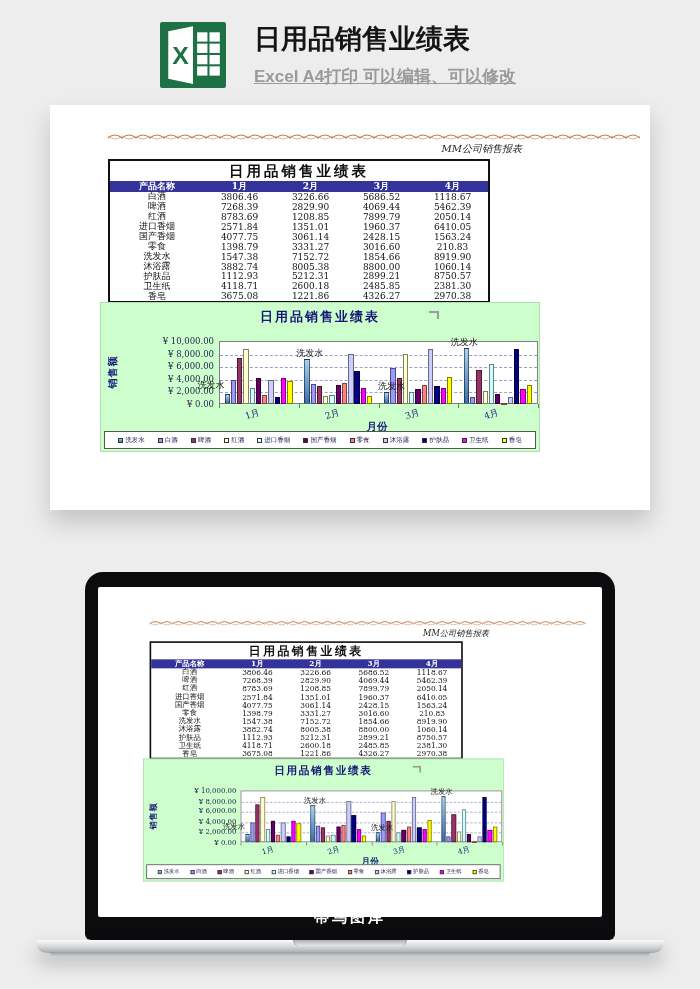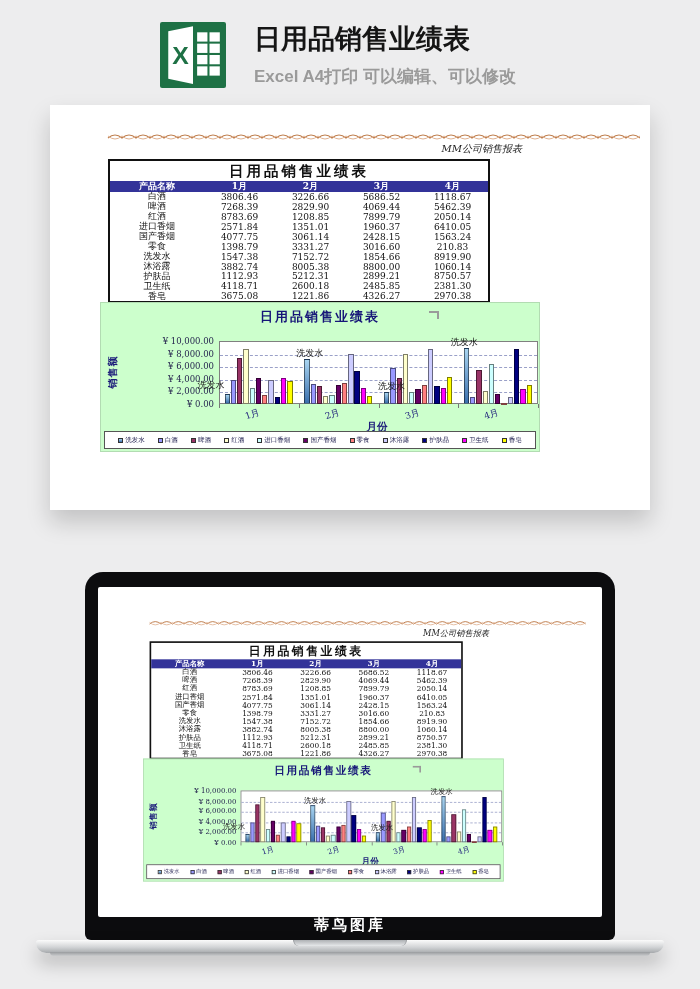--- a/index.html
+++ b/index.html
@@ -3,21 +3,21 @@
 <meta charset="utf-8">
 <style>
   html,body{margin:0;padding:0;}
   .page{position:relative;width:700px;height:989px;background:#ededee;overflow:hidden;
         font-family:"Liberation Sans",sans-serif;}
 
   
   .header{position:absolute;left:160px;top:22px;display:flex;gap:28px;}
   .xlicon{width:66px;height:66px;flex:none;}
   .htitle{font-size:27px;font-weight:bold;color:#151515;line-height:1.1;margin-top:3px;}
-  .hsub{font-size:17px;color:#9a9a9a;font-weight:600;margin-top:10px;}
+  .hsub{font-size:17px;color:#9a9a9a;font-weight:600;margin-top:10px;text-decoration:underline;}
 
   
   .card{position:absolute;left:50px;top:105px;width:600px;height:405px;background:#fff;
         box-shadow:0 12px 22px rgba(0,0,0,0.18);}
   .sheet{position:absolute;left:0;top:0;width:600px;height:405px;}
 
   .wavy{position:absolute;left:56px;top:26px;}
   .repname{position:absolute;left:280px;top:37px;width:192px;text-align:right;
            font-family:"DejaVu Serif",serif;font-style:italic;font-size:10px;color:#222;}
 
@@ -60,21 +60,21 @@
   .lmark{width:5px;height:5px;border:1px solid #333;margin-right:2px;flex:none;box-sizing:border-box;}
   .llabel{font-size:6.5px;color:#202050;white-space:nowrap;}
 
   
   .laptop{position:absolute;left:36px;top:572px;width:628px;}
   .bezel{position:relative;margin:0 auto;width:530px;height:368px;background:#0c0c0e;
          border-radius:18px 18px 6px 6px;}
   .screen{position:absolute;left:13px;top:15px;width:504px;height:330px;background:#fff;
           border-radius:2px;overflow:hidden;}
   .sheet-scaled{transform:scale(0.82);transform-origin:0 0;left:4px;top:10px;}
-  .watermark{position:absolute;left:0;right:0;bottom:5px;text-align:center;color:#fff;
+  .watermark{position:absolute;left:0;right:0;bottom:13px;text-align:center;color:#fff;
              font-size:15px;font-weight:bold;letter-spacing:3px;}
   .base{position:relative;height:13px;
         background:linear-gradient(180deg,#fbfbfb 0%,#d2d4d6 55%,#a6a9ac 100%);
         border-radius:4px 4px 14px 14px;box-shadow:0 10px 18px rgba(0,0,0,0.25);}
   .base::after{content:"";position:absolute;left:14px;right:14px;top:12px;height:4px;
         background:linear-gradient(180deg,#989b9e,#caccce);border-radius:0 0 14px 14px;}
   .notch{position:absolute;left:50%;transform:translateX(-50%);top:0;width:112px;height:6px;
         background:linear-gradient(180deg,#aeb1b4,#e6e8ea);border-radius:0 0 9px 9px;
         border-left:1px solid #999c9f;border-right:1px solid #999c9f;}
 </style>

